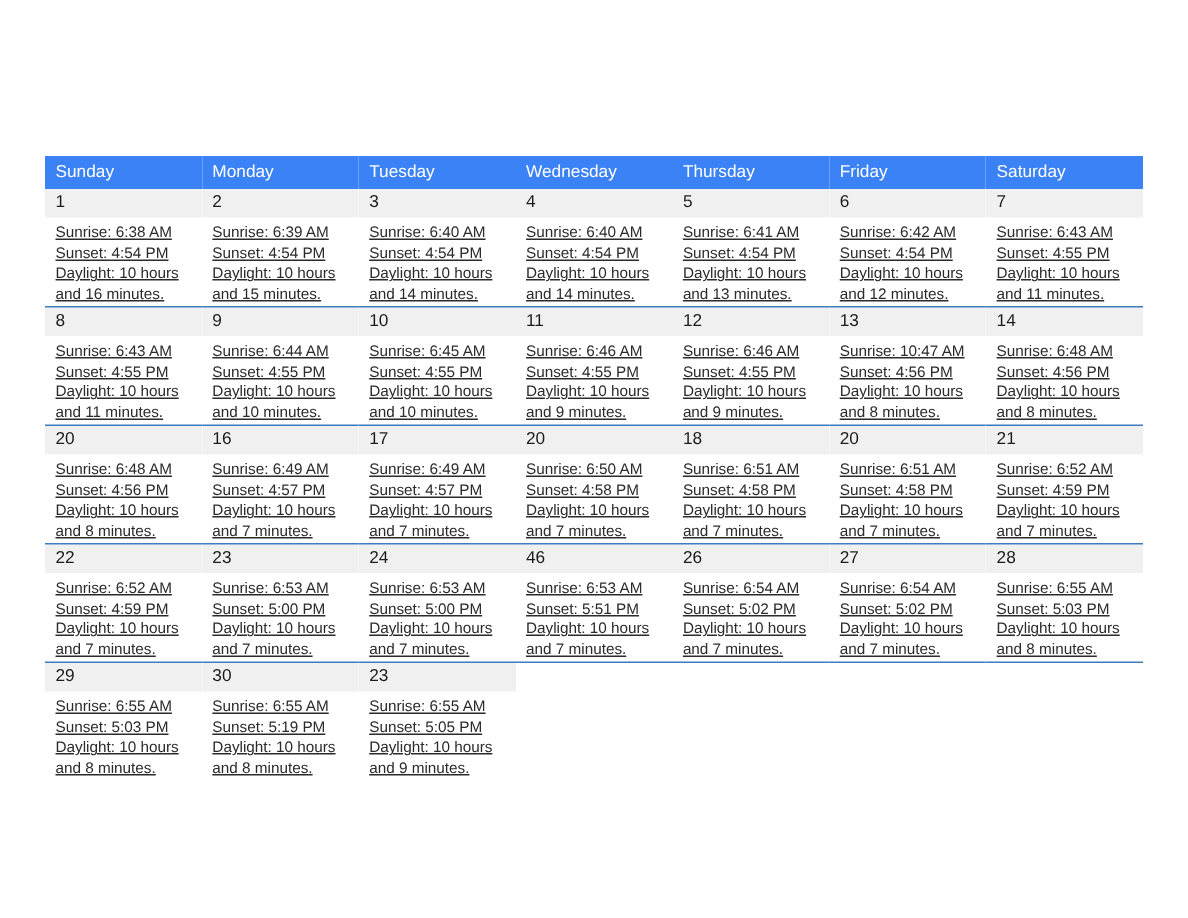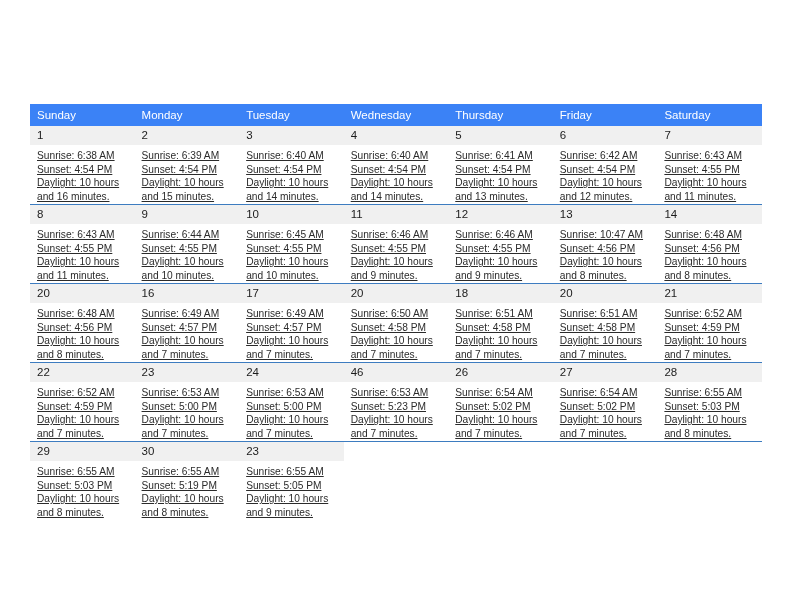--- a/index.html
+++ b/index.html
@@ -381,21 +381,21 @@
               <div>Sunrise: 6:53 AM</div>
               <div>Sunset: 5:00 PM</div>
               <div>Daylight: 10 hours</div>
               <div>and 7 minutes.</div>
             </div>
           </td>
           <td class="">
             <span class="daynum">46</span>
             <div class="info">
               <div>Sunrise: 6:53 AM</div>
-              <div>Sunset: 5:23 PM</div>
+              <div>Sunset: 5:51 PM</div>
               <div>Daylight: 10 hours</div>
               <div>and 7 minutes.</div>
             </div>
           </td>
           <td class="">
             <span class="daynum">26</span>
             <div class="info">
               <div>Sunrise: 6:54 AM</div>
               <div>Sunset: 5:02 PM</div>
               <div>Daylight: 10 hours</div>

